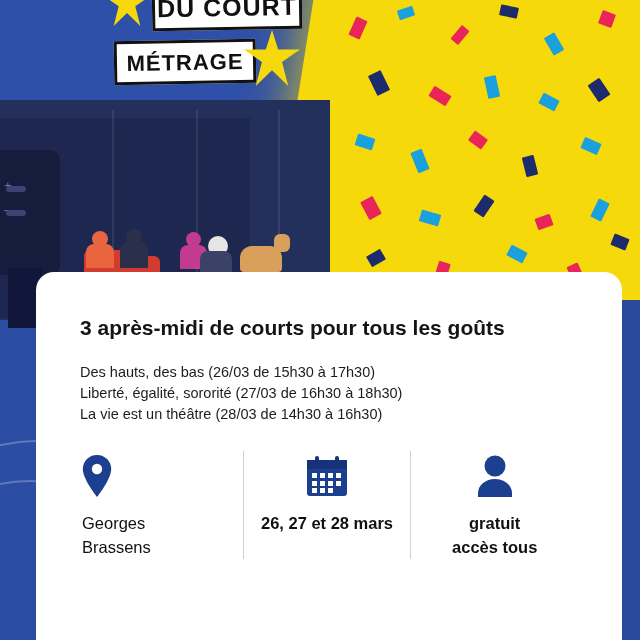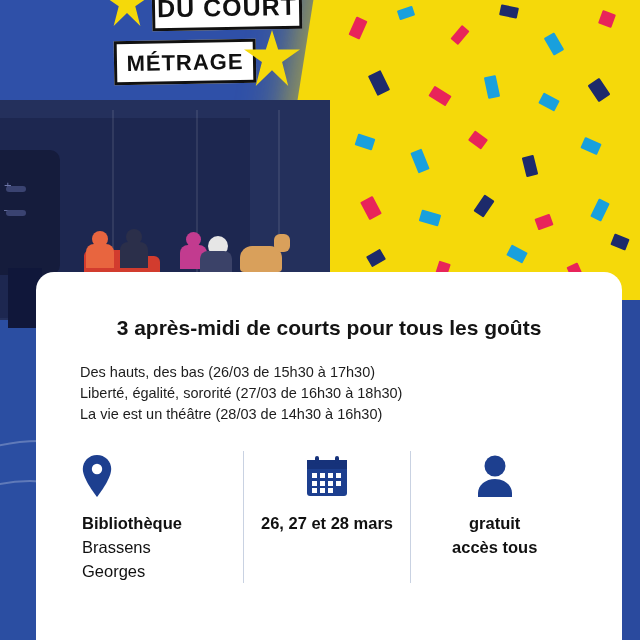--- a/index.html
+++ b/index.html
@@ -85,21 +85,21 @@
     left:36px; top:272px; width:586px; height:400px;
     background:#ffffff;
     border-radius:18px;
     padding:44px 44px 0 44px;
   }
   .title {
     font-size:33px; font-weight:700; color:#141414;
     letter-spacing:-.2px; margin:0 0 16px 0;
   }
   .subtitle {
-    font-size:21px; font-weight:700; color:#141414; margin:0 0 22px 0;text-align:center;
+    font-size:21px; font-weight:700; color:#141414; margin:0 0 22px 0;
   }
   .lines { margin:0; padding:0; list-style:none; }
   .lines li { font-size:14.5px; color:#1d1d1d; line-height:21px; }
 
   .infos {
     display:flex; margin-top:26px;
   }
   .info-col {
     flex:1; text-align:center; position:relative; padding:0 6px;
   }
@@ -215,23 +215,22 @@
 
   <div class="infos">
 
     <div class="info-col left-col">
       <div class="icon-wrap">
         <svg width="30" height="42" viewBox="0 0 30 42" aria-hidden="true">
           <path d="M15 0C7 0 .8 6.2.8 14.1C.8 24.5 15 42 15 42s14.2-17.5 14.2-27.9C29.2 6.2 23 0 15 0z" fill="#1d3f8f"></path>
           <circle cx="15" cy="14" r="5.2" fill="#ffffff"></circle>
         </svg>
       </div>
-      <div class="bold-line">Bibliothèque</div>
+      <div class="reg-line">Georges</div>
       <div class="reg-line">Brassens</div>
-      <div class="reg-line">Georges</div>
     </div>
 
     <div class="info-col">
       <div class="icon-wrap">
         <svg width="42" height="42" viewBox="0 0 42 42" aria-hidden="true">
           <rect x="1" y="5" width="40" height="36" rx="3" fill="#1d3f8f"></rect>
           <rect x="1" y="5" width="40" height="9" fill="#16327a"></rect>
           <rect x="9" y="1" width="4" height="8" rx="2" fill="#16327a"></rect>
           <rect x="29" y="1" width="4" height="8" rx="2" fill="#16327a"></rect>
           <g fill="#ffffff">

